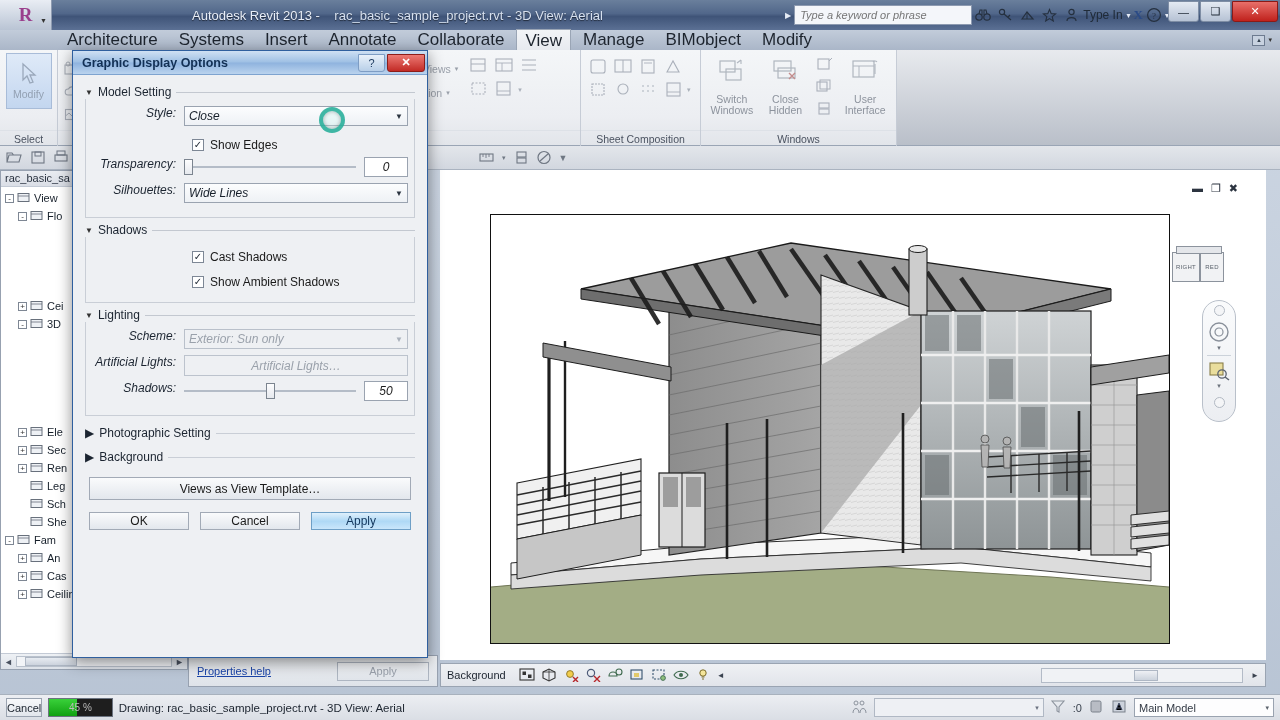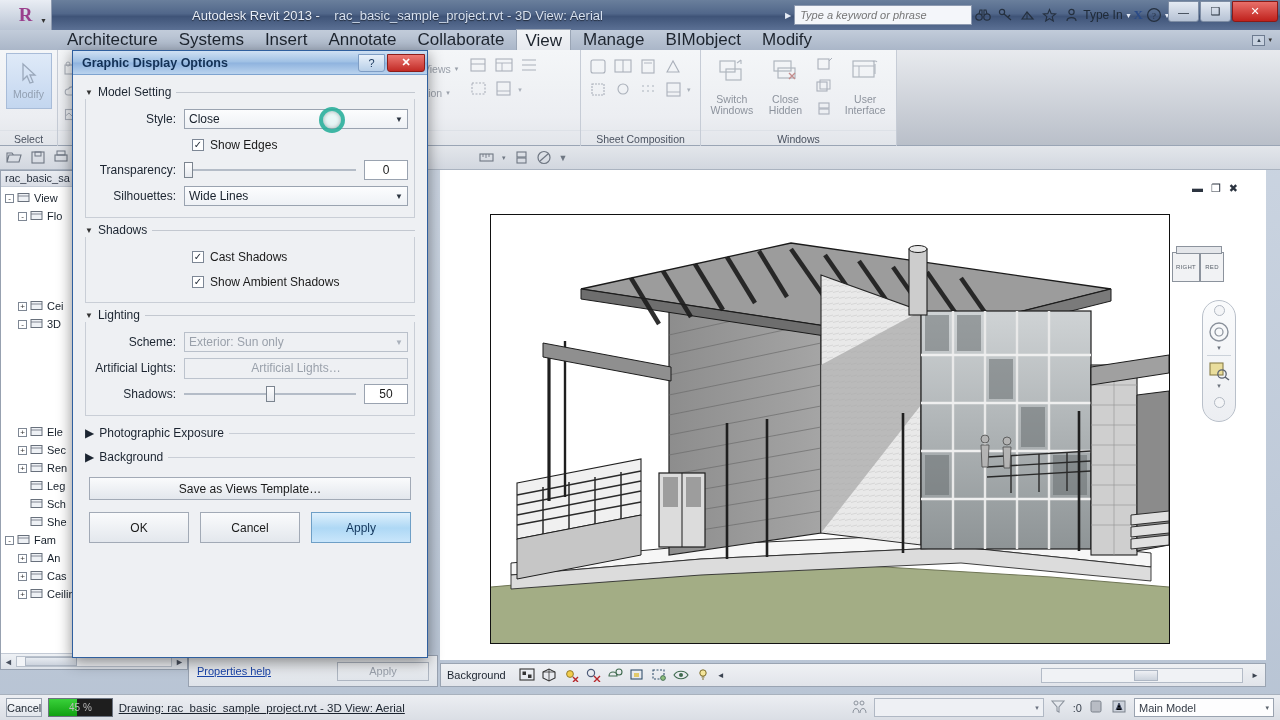--- a/index.html
+++ b/index.html
@@ -133,21 +133,21 @@
     background:linear-gradient(180deg,#eceef2,#dadee5); border-top:1px solid #a8b1bd;
     display:flex; align-items:center; padding:0 6px; gap:6px; font-size:11.5px; color:#1b232e;}
   .cancelbtn { width:62px; height:19px; border:1px solid #9aa3b0;
     background:linear-gradient(180deg,#f7f8fa,#e2e6ec); display:flex; align-items:center;
     justify-content:center; font-size:11px;}
   .progress { width:128px; height:19px; background:#1e1e1e; border:1px solid #6b7380; position:relative;}
   .progress .fill { position:absolute; left:0; top:0; bottom:0; width:45%;
     background:linear-gradient(180deg,#39d13a,#11a011); }
   .progress .lbl { position:absolute; inset:0; display:flex; align-items:center;
     justify-content:center; color:#bcbcbc; font-size:10px; }
-  .statusmsg { white-space:nowrap;text-decoration:underline; }
+  .statusmsg { white-space:nowrap; }
   .sb-right { margin-left:auto; display:flex; align-items:center; gap:6px; }
   .sb-select { width:140px; height:19px; border:1px solid #9aa3b0; background:#fdfdfe;
     display:flex; align-items:center; padding:0 4px; font-size:11px; color:#333a45;}
   .sb-select .cv { margin-left:auto; font-size:7px; color:#5b626c;}
   .sb-dd { width:170px; height:19px; border:1px solid #b0b8c4; background:#eef0f4;
      display:flex; align-items:center; justify-content:flex-end; padding-right:4px; font-size:7px; color:#6b7280;}
   .sb-ico { width:17px;height:17px; }
   .sb-count { font-size:11px; color:#3b434f; }
 
   
@@ -165,21 +165,21 @@
     border-color:#8d1d19; color:#fff; font-weight:bold;}
   .dlg-body { padding:10px 12px 0; height:584px; }
 
   .grp { margin-bottom:5px; }
   .grp-head { display:flex; align-items:center; gap:5px; font-size:12px; color:#1b2430; }
   .grp-head .tri { font-size:8px; color:#333; }
   .grp-head .rule { flex:1; height:1px; background:#c3c8d0; }
   .grp-inner { border-left:1px solid #c9ced6; border-right:1px solid #c9ced6;
      border-bottom:1px solid #c9ced6; padding:7px 6px 8px; }
 
-  .row { display:flex; align-items:center; height:26px; }
+  .row { display:flex; align-items:flex-start; height:26px;font-style:italic; }
   .rl { width:92px; text-align:right; padding-right:8px; font-size:12px; color:#1b2430; }
   .combo { flex:1; height:20px; border:1px solid #9aa3b0; background:linear-gradient(180deg,#fcfdfe,#eef1f5);
     display:flex; align-items:center; padding:0 4px; font-size:12px; color:#17202b; position:relative;}
   .combo .cv { margin-left:auto; font-size:8px; color:#2b3440;}
   .combo.dis { background:#eef0f3; color:#9aa1ab; border-color:#b9c0ca; }
   .combo.dis .cv { color:#aab1bb; }
   .cb { display:flex; align-items:center; gap:6px; padding-left:100px; height:25px; font-size:12px;}
   .cbx { width:12px; height:12px; border:1px solid #7d8795; background:#fff;
      display:flex; align-items:center; justify-content:center; font-size:10px; color:#1b2430; line-height:10px;}
   .slider { flex:1; height:20px; position:relative; margin-right:8px; }
@@ -193,21 +193,21 @@
   .btn-solstice { flex:1; background:linear-gradient(180deg,#e2f0fc 0%,#b7dcf6 50%,#9bcff2 51%,#cfe9fb 100%);
     color:#12365c; border-color:#6e9fc6;}
   .btn-dis { flex:1; background:#eef0f3; color:#9aa1ab; border-color:#bcc3cd; }
   .collapsed { display:flex; align-items:center; gap:5px; height:24px; font-size:12px; color:#1b2430;}
   .collapsed .rule { flex:1; height:1px; background:#c9ced6; }
   .dlg-actions { padding:8px 4px 0; }
   .savetpl { width:100%; height:23px; border:1px solid #a2aab6;
     background:linear-gradient(180deg,#fafbfc,#e3e7ed); display:flex; align-items:center;
     justify-content:center; font-size:12px; margin-bottom:12px;}
   .btnrow { display:flex; gap:11px; }
-  .btnrow > div { flex:1; height:31px; border:1px solid #a2aab6;
+  .btnrow > div { flex:1; height:18px; border:1px solid #a2aab6;
     background:linear-gradient(180deg,#fafbfc,#e3e7ed); display:flex; align-items:center;
     justify-content:center; font-size:12px;text-align:right;}
   .btnrow > div.apply { background:linear-gradient(180deg,#dff0fc 0%,#aed8f5 52%,#c9e6fb 100%);
     border-color:#6e9fc6; color:#12365c;}
 
   
   .cursor-ring { position:absolute; width:26px; height:26px; border-radius:50%;
      border:4px solid rgba(32,170,150,.85); box-shadow:0 0 4px rgba(0,0,0,.3) inset;
      background:rgba(210,245,240,.35); }
 </style>
@@ -1171,31 +1171,31 @@
               <div class="trk"></div>
               <div class="thb" id="thb-shadows" style="left: calc(50% - 4.5px);"></div>
             </div>
             <div class="numfld">50</div>
           </div>
         </div>
       </div>
 
       <div class="collapsed">
         <span class="tri">▶</span>
-        <span>Photographic Exposure</span>
+        <span>Photographic Setting</span>
         <span class="rule"></span>
       </div>
       <div class="collapsed">
         <span class="tri">▶</span>
         <span>Background</span>
         <span class="rule"></span>
       </div>
 
       <div class="dlg-actions">
-        <div class="savetpl">Save as Views Template…</div>
+        <div class="savetpl">Views as View Template…</div>
         <div class="btnrow">
           <div>OK</div>
           <div>Cancel</div>
           <div class="apply">Apply</div>
         </div>
       </div>
     </div>
 
     <div class="cursor-ring" style="left:246px; top:56px;"></div>
   </div>

